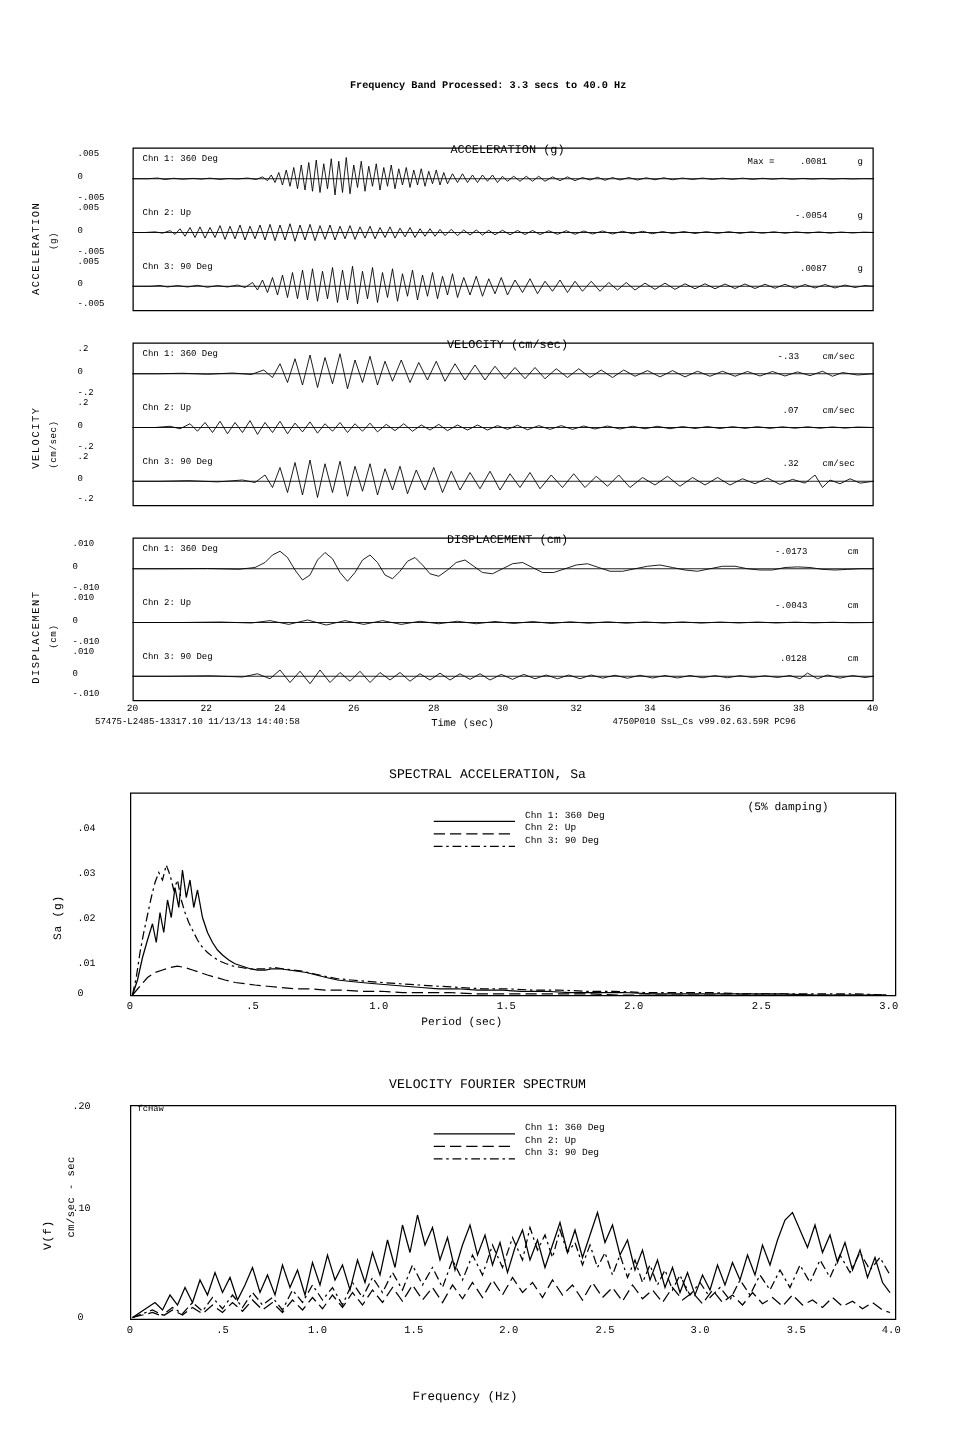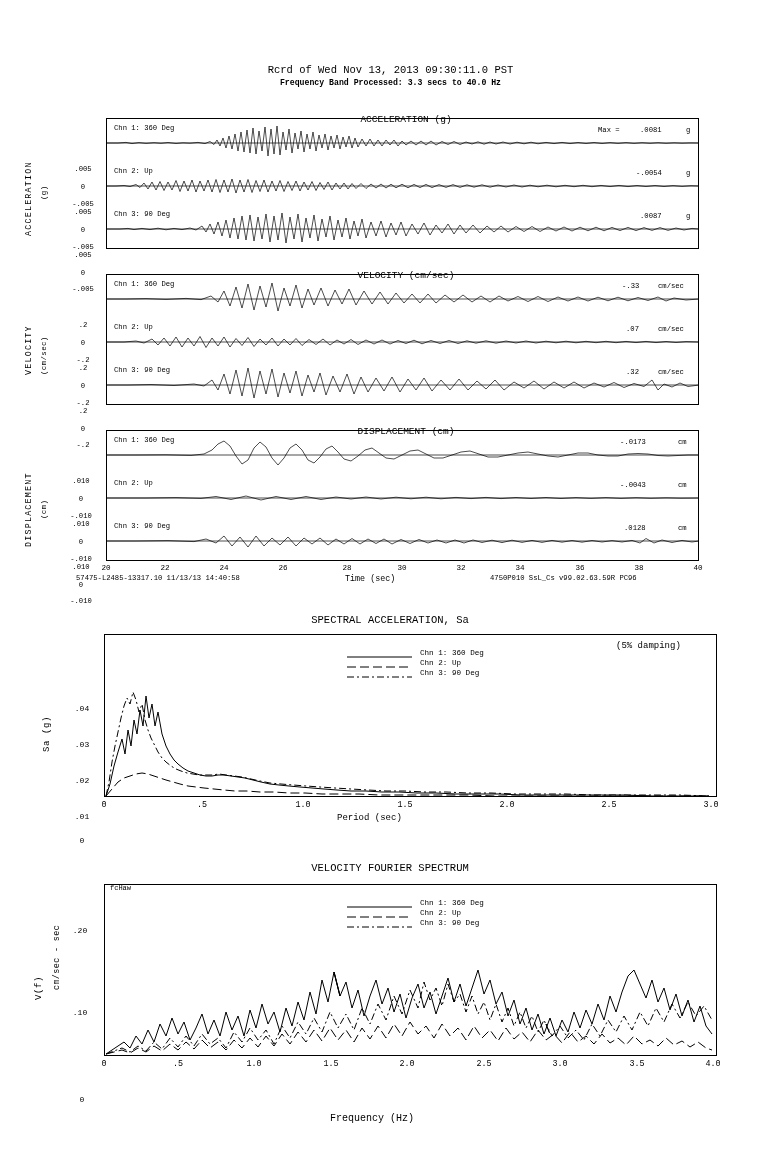--- a/index.html
+++ b/index.html
@@ -23,21 +23,21 @@
   #header .h3 { font-size:8.2px; margin-top:2px; font-weight:bold; }
   #header .h4 { font-size:8.2px; margin-top:1px; font-weight:bold; }
 
   
   .frame { position:absolute; border:1px solid #000; box-sizing:border-box; }
 
   .panel-title { position:absolute; font-size:9.5px; text-align:center; }
   .chn-label { position:absolute; font-size:7.2px; }
   .max-label { position:absolute; font-size:7.2px; }
   .unit-label { position:absolute; font-size:7.2px; }
-  .ytick { position:absolute; font-size:7.2px; text-align:center;margin-top:45px; }
+  .ytick { position:absolute; font-size:7.2px; text-align:left; }
   .xtick { position:absolute; font-size:7.6px; text-align:center; }
 
   .vlabel {
     position:absolute;
     font-size:8.4px;
     writing-mode:vertical-rl;
     transform:rotate(180deg);
     letter-spacing:1.2px;
     white-space:pre;
   }
@@ -55,21 +55,20 @@
 
   .footer-left { position:absolute; font-size:7.2px; }
   .footer-right { position:absolute; font-size:7.2px; }
 </style>
 </head>
 <body>
 
 <div class="page">
 
   <div id="header">
-    <div class="h2">Rcrd of Wed Nov 13, 2013 09:30:11.0 PST</div>
     <div class="h3">Frequency Band Processed: 3.3 secs to 40.0 Hz</div>
   </div>
 
   <div class="frame" style="left:106px; top:118px; width:593px; height:131px;"></div>
   <div class="panel-title" style="left:306px; top:114px; width:200px;">ACCELERATION (g)</div>
 
   <div class="vlabel" style="left:24px; top:120px; height:116px;">ACCELERATION</div>
   <div class="vlabel small2" style="left:40px; top:170px; height:30px;">(g)</div>
 
   <div class="ytick" style="left:62px; top:120px; width:42px;">.005</div>
@@ -216,21 +215,21 @@
   <div class="xtick" style="left:560px; top:564px; width:40px;">36</div>
   <div class="xtick" style="left:619px; top:564px; width:40px;">38</div>
   <div class="xtick" style="left:678px; top:564px; width:40px;">40</div>
 
   <div class="t" style="left:345px; top:574px; font-size:8.4px;">Time (sec)</div>
   <div class="footer-left" style="left:76px; top:574px;">57475-L2485-13317.10 11/13/13 14:40:58</div>
   <div class="footer-right" style="left:490px; top:574px;">4750P010  SsL_Cs  v99.02.63.59R PC96</div>
 
   <div class="t c" style="left:190px; top:614px; width:400px; font-size:10.5px;">SPECTRAL ACCELERATION, Sa</div>
   <div class="frame" style="left:104px; top:634px; width:613px; height:163px;"></div>
-  <div class="t" style="left:598px; top:641px; font-size:9px;margin-left:18px;">(5% damping)</div>
+  <div class="t" style="left:598px; top:641px; font-size:9px;">(5% damping)</div>
 
   <div class="vlabel" style="left:42px; top:692px; height:60px; font-size:9px; letter-spacing:0.6px;">Sa (g)</div>
 
   <div class="ytick" style="left:62px; top:791px; width:40px; font-size:8px;">0</div>
   <div class="ytick" style="left:62px; top:767px; width:40px; font-size:8px;">.01</div>
   <div class="ytick" style="left:62px; top:731px; width:40px; font-size:8px;">.02</div>
   <div class="ytick" style="left:62px; top:695px; width:40px; font-size:8px;">.03</div>
   <div class="ytick" style="left:62px; top:659px; width:40px; font-size:8px;">.04</div>
 
   <div class="xtick" style="left:84px;  top:800px; width:40px; font-size:8.4px;">0</div>

